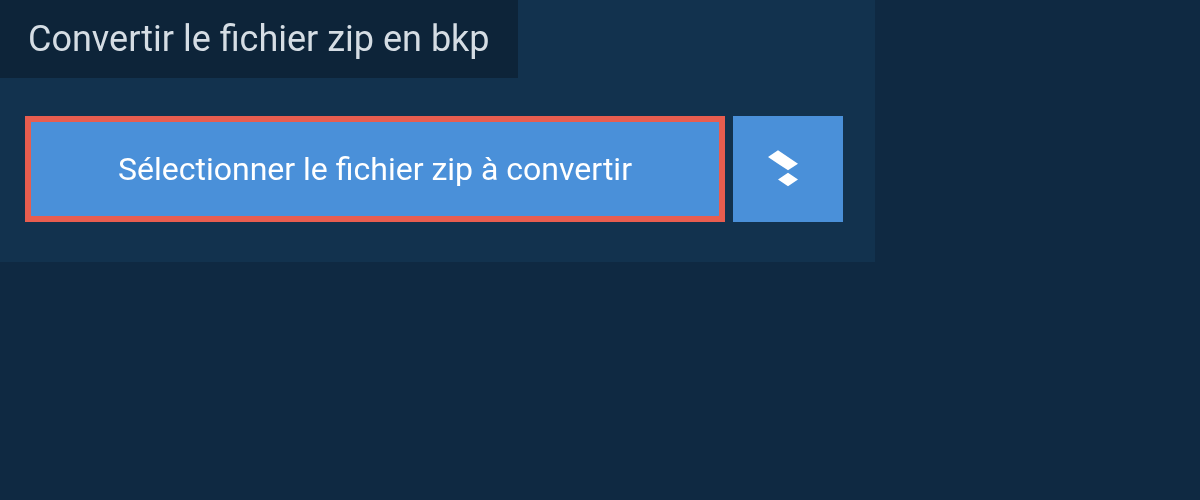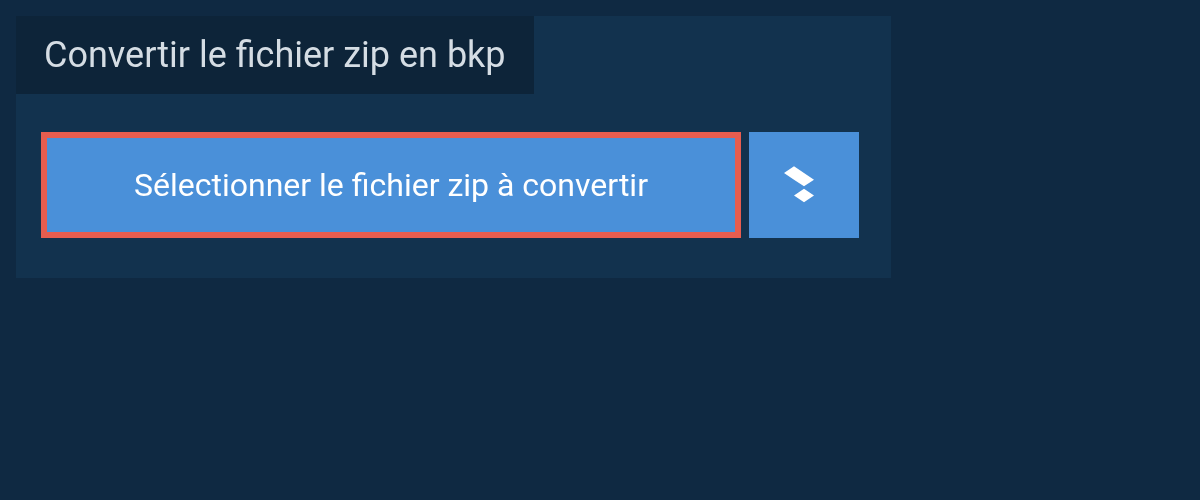--- a/index.html
+++ b/index.html
@@ -9,21 +9,21 @@
     }
     body {
       width: 1200px;
       height: 500px;
       background: #0f2942;
       font-family: -apple-system, BlinkMacSystemFont, "Segoe UI", Roboto, Helvetica, Arial, sans-serif;
       overflow: hidden;
     }
     .panel {
       background: #12324e;
-      margin: 16px;
+      margin: 0;
       padding-bottom: 40px;
       width: 875px;
     }
     .title-tab {
       background: #0d2439;
       display: inline-block;
       padding: 18px 28px;
       color: #d5dde4;
       font-size: 36px;
       font-weight: 400;

